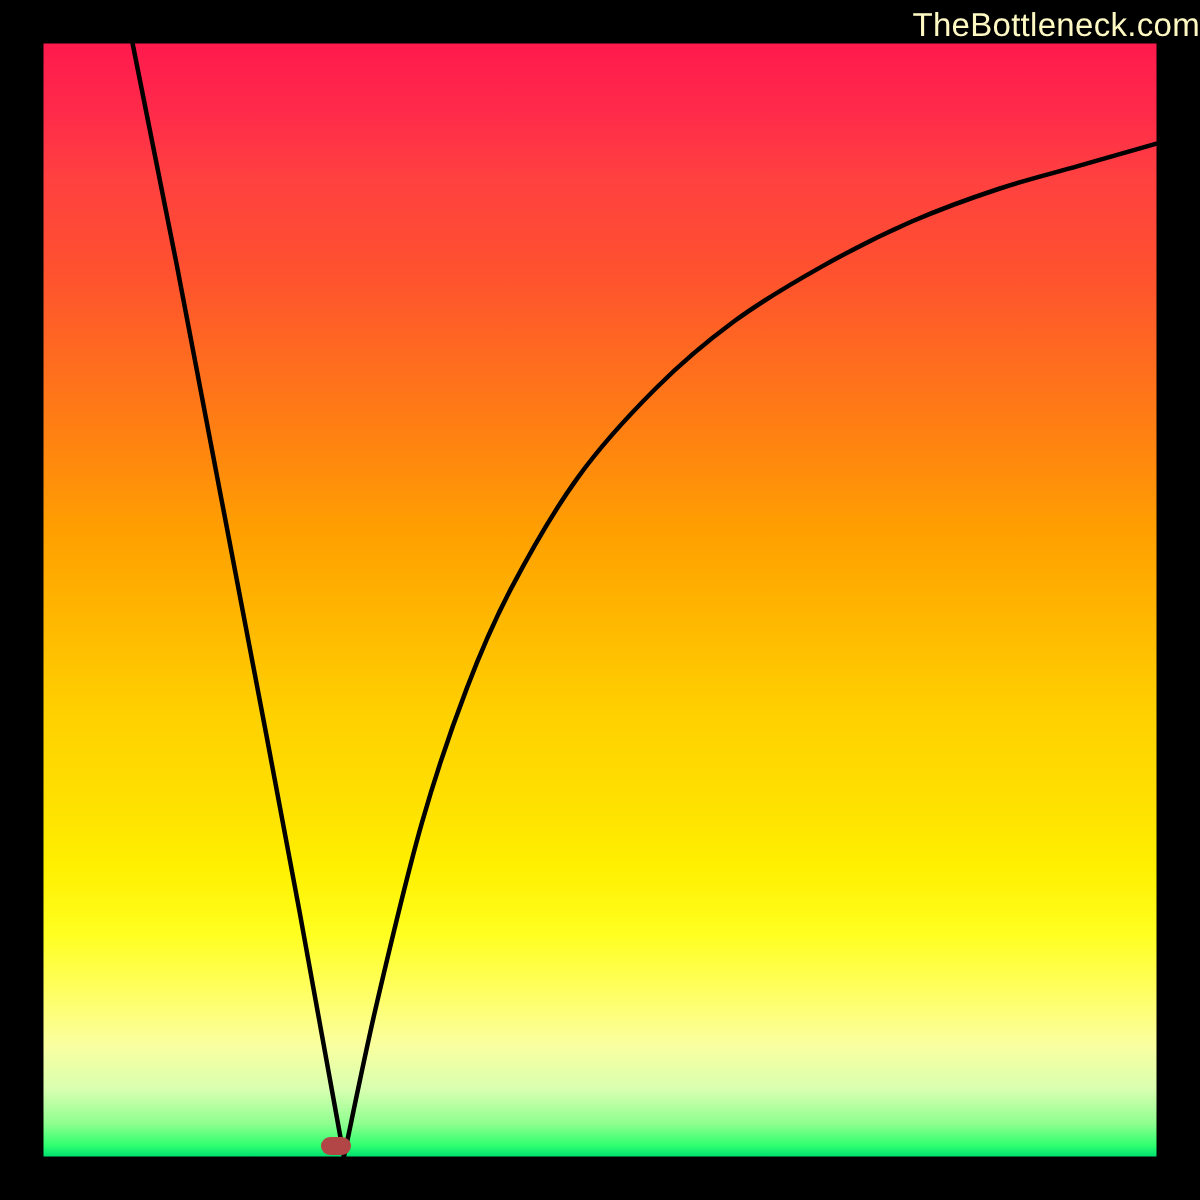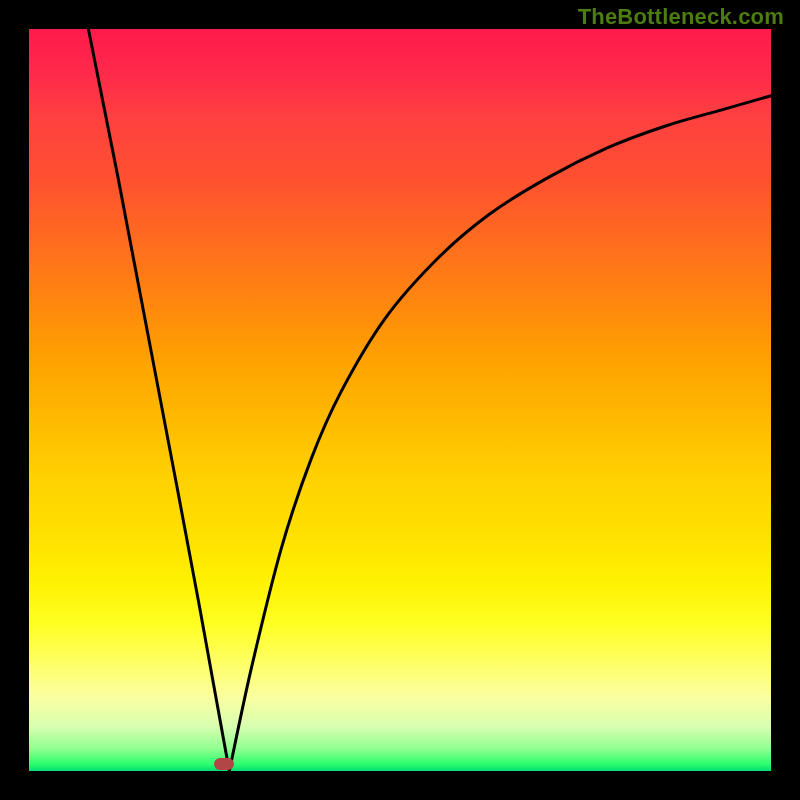--- a/index.html
+++ b/index.html
@@ -39,25 +39,25 @@
       #faffa0 90%,
       #d8ffb0 94%,
       #90ff90 97%,
       #30ff70 99%,
       #00e070 100%
     );
   }
   .watermark {
     position: absolute;
     top: 4px;
-    right: 16px;
-    color: #4d7c0f;
+    right: 0;
+    color: #fef9c3;
     font-size: 22px;
     letter-spacing: 0.2px;
-    font-weight: 700;
+    font-weight: 400;
     user-select: none;
   }
   svg.curve {
     position: absolute;
     left: 29px;
     top: 29px;
     width: 742px;
     height: 742px;
     overflow: visible;
   }

